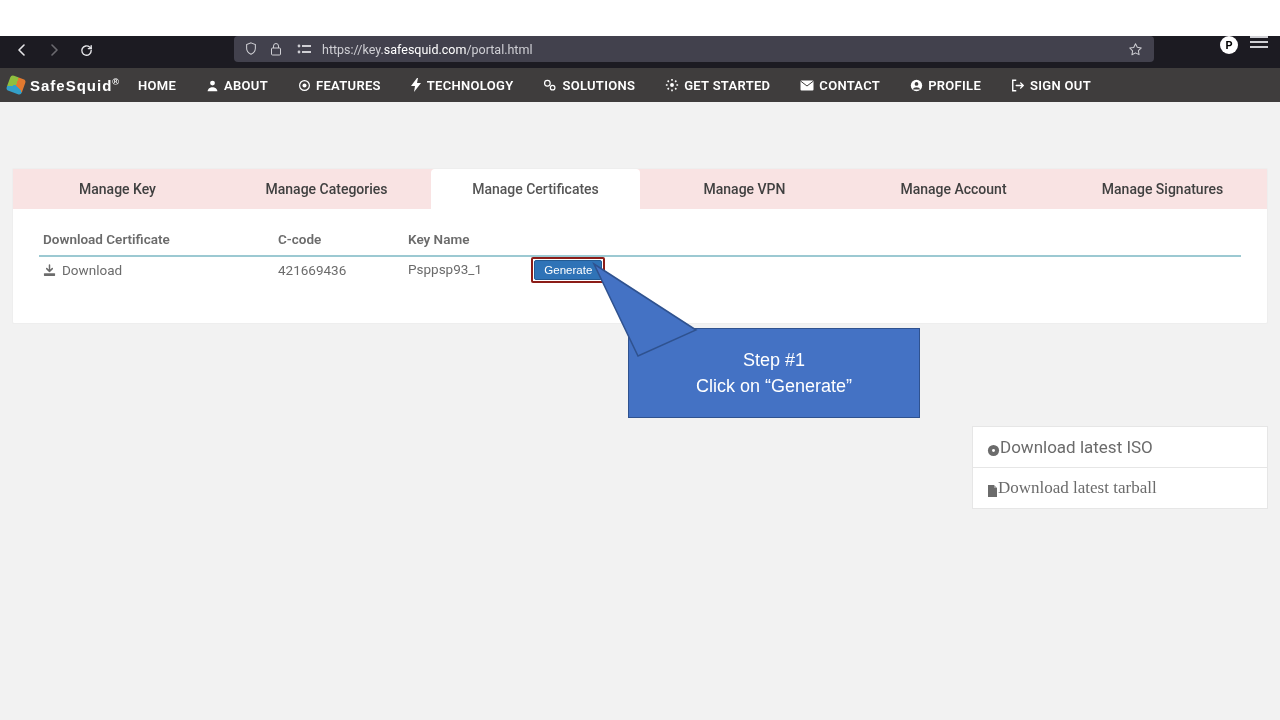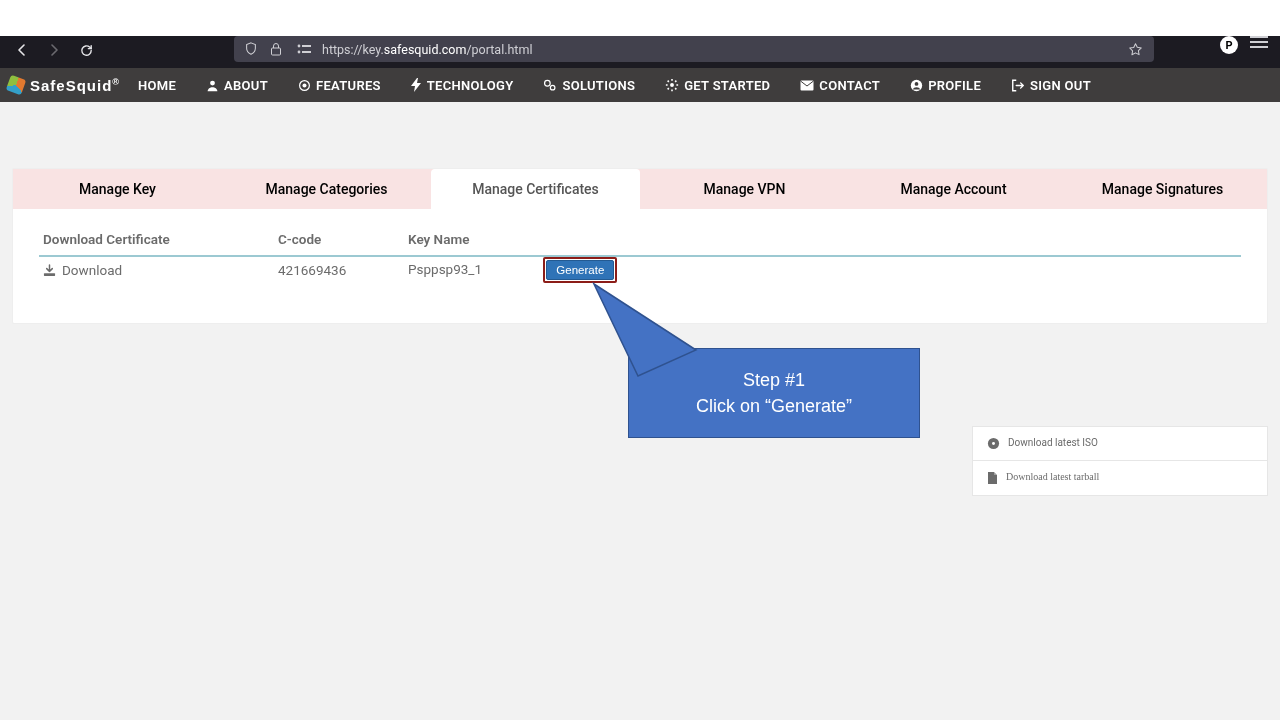--- a/index.html
+++ b/index.html
@@ -24,38 +24,38 @@
   .brand { display:flex; align-items:center; gap:6px; font-family: "Trebuchet MS", sans-serif; font-weight:700; font-size:15px; letter-spacing:1px; }
   .brand .logo { width:16px; height:16px; background: conic-gradient(#e3792f 0 120deg, #34a0c9 120deg 240deg, #8fbf3f 240deg 360deg); border-radius:3px; transform: rotate(20deg); }
   .brand sup { font-size:9px; }
   .nav-item { display:flex; align-items:center; gap:5px; padding:0 12px; height:100%; cursor:pointer; }
   .nav-ico { display:inline-flex; }
 
   
   .page { padding: 66px 12px 0 12px; }
   .panel { background:#fff; border:1px solid #eee; border-radius:2px; }
   .tabs { display:flex; background:#f9e3e3; }
-  .tab { flex:1; text-align:center; padding:12px 0; color:#000000; font-size:14px; font-weight:500; cursor:pointer; }
+  .tab { flex:1; text-align:center; padding:12px 0; color:#404040; font-size:14px; font-weight:500; cursor:pointer; }
   .tab.active { background:#fff; color:#555; border-top-left-radius:4px; border-top-right-radius:4px; }
 
   .table-wrap { padding: 16px 26px 40px; }
   table { width:100%; border-collapse:collapse; font-size:13.5px; color:#6b6b6b; }
   thead th { text-align:left; font-weight:600; color:#6b6b6b; padding:6px 4px 8px; }
   thead tr { border-bottom:2px solid #9cc9d2; }
   tbody td { padding:0 4px; }
   .dl-link { display:flex; align-items:center; gap:6px; cursor:pointer; }
   .btn-generate { background:#2f73b7; color:#fff; border:1px solid #235a92; padding:3px 9px; font-size:11.5px; border-radius:2px; cursor:pointer; }
-  .gen-highlight { display:inline-block; border:2px solid #8c1d18; border-radius:2px; padding:1px;margin-left:12px; }
+  .gen-highlight { display:inline-block; border:2px solid #8c1d18; border-radius:2px; padding:1px; }
 
   .side-cards { position:absolute; right:12px; top:426px; width:296px; }
-  .card { background:#fff; border:1px solid #e6e6e6; padding:10px 14px; font-size:10px; color:#6b6b6b; display:flex; align-items:flex-start; gap:8px; cursor:pointer; }
+  .card { background:#fff; border:1px solid #e6e6e6; padding:10px 14px; font-size:17px; color:#6b6b6b; display:flex; align-items:flex-end; cursor:pointer; }
   .card + .card { border-top: none; font-family: Liberation Serif, serif; }
 
   
-  .callout { position:absolute; left:628px; top:348px; }
+  .callout { position:absolute; left:628px; top:328px; }
   .callout-box { width:292px; height:90px; background:#4472c4; border:1.5px solid #2f528f; display:flex; flex-direction:column; align-items:center; justify-content:center; color:#fff; font-size:18px; line-height:1.45; font-family:"Segoe UI",sans-serif; }
 
   svg { display:block; }
 </style>
 </head>
 <body>
 
 <div class="browser-top"></div>
 <div class="browser-bar">
   <div class="nav-arrow">

